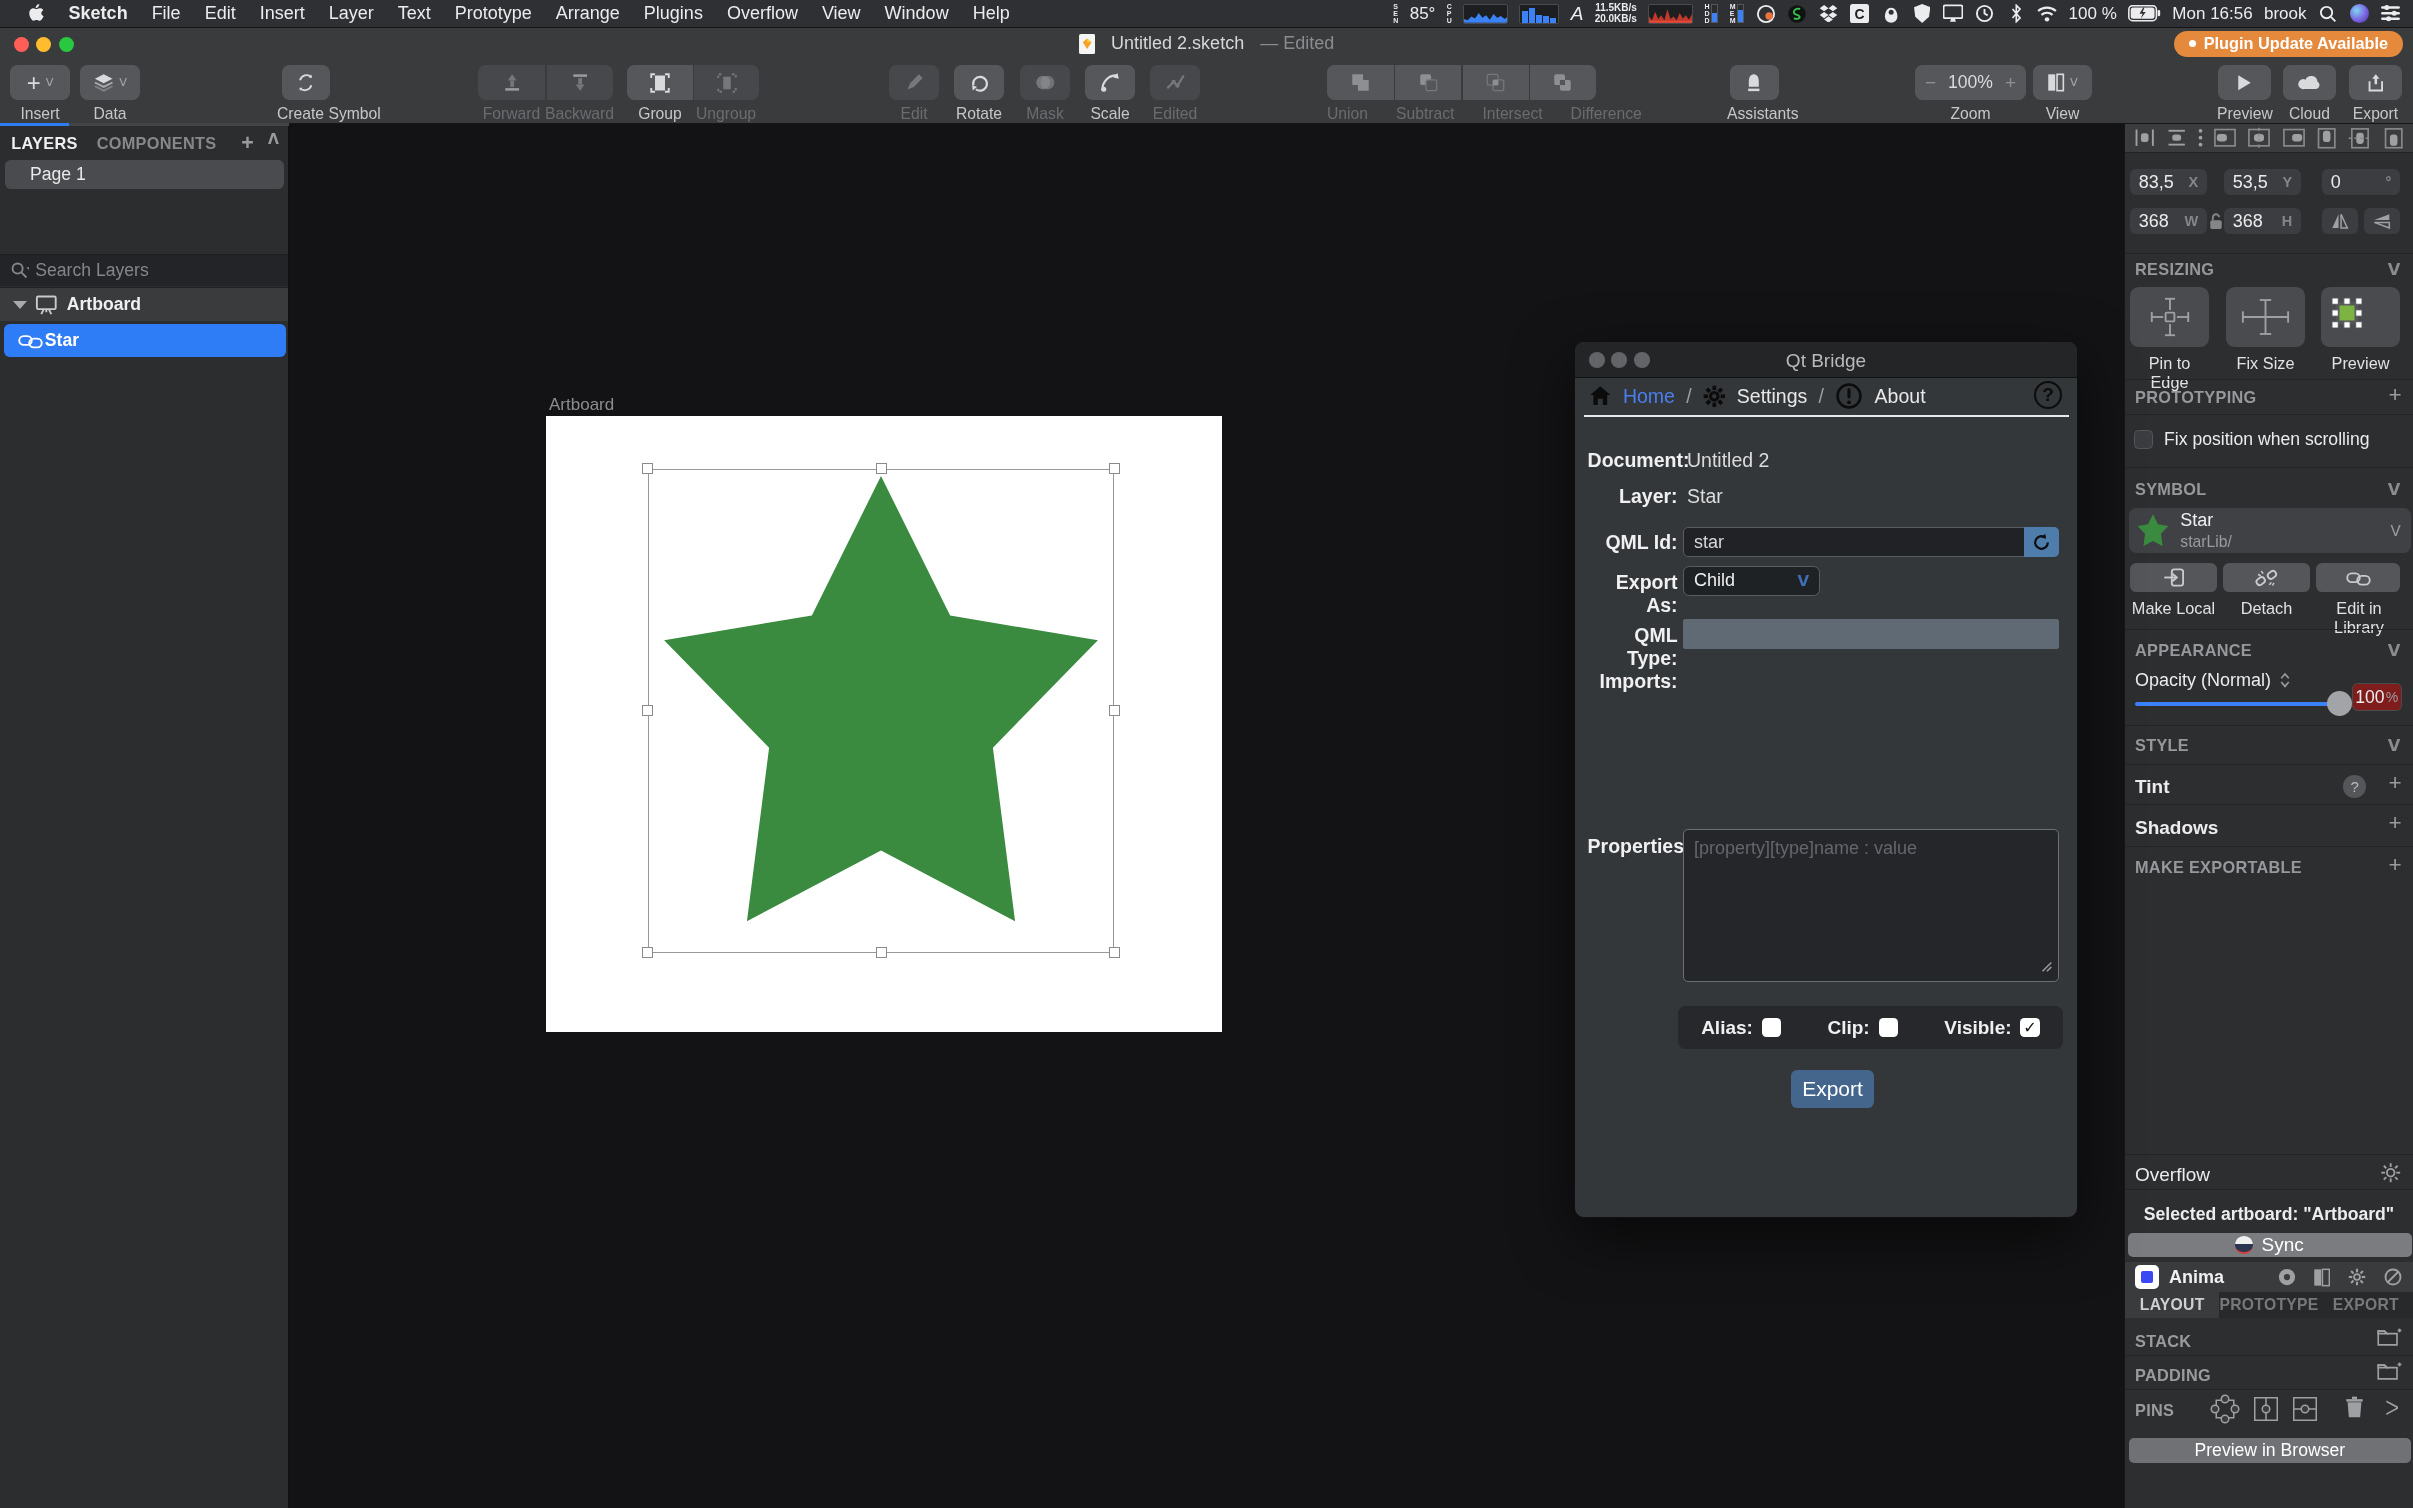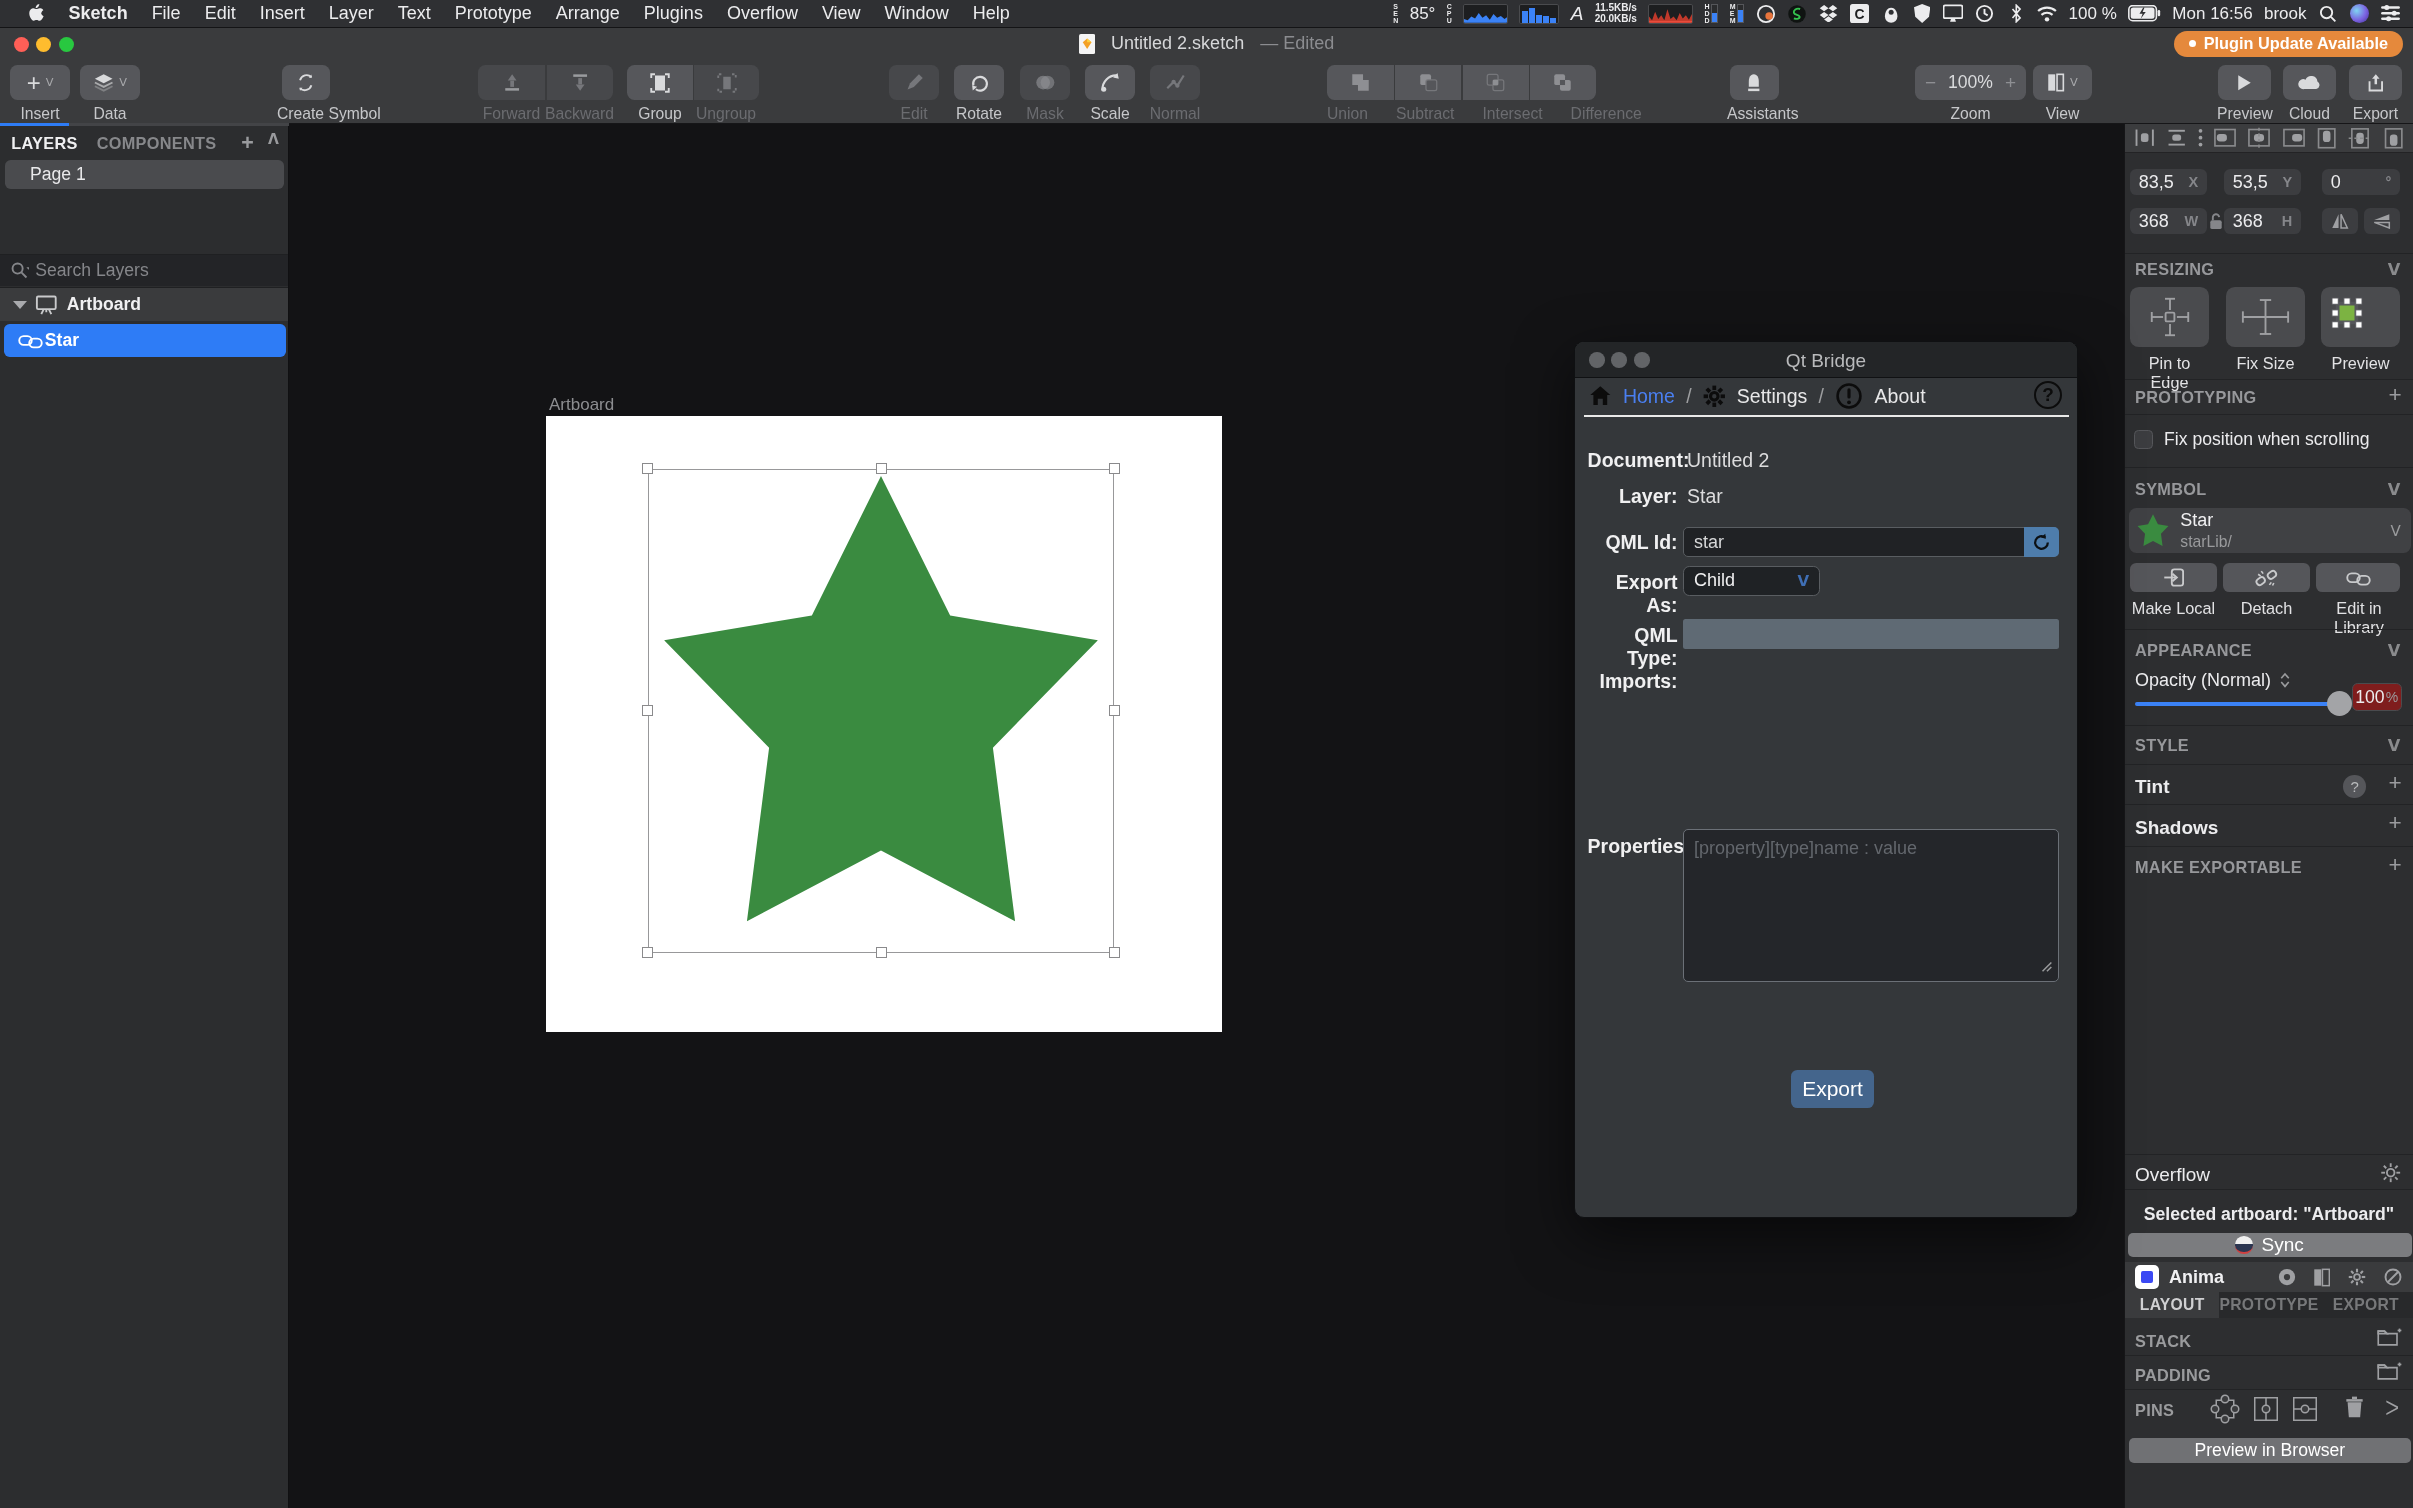--- a/index.html
+++ b/index.html
@@ -431,21 +431,21 @@
       <div class="tb-label">Scale</div>
     </div>
     <div class="tbi" style="left:1146px; width:58px;">
       <div class="tbtn dis" style="width:50px;">
           <svg class="glyph" width="19" height="19" viewBox="0 0 30 30">
             <path d="M2 24 L12 14 18 20 28 4" fill="none" stroke="#76777b" stroke-width="3.4"></path>
             <circle cx="12" cy="14" r="3.4" fill="#76777b"></circle>
             <circle cx="18" cy="20" r="3.4" fill="#76777b"></circle>
           </svg>
         </div>
-      <div class="tb-label dis">Normal</div>
+      <div class="tb-label dis">Edited</div>
     </div>
 
     <div class="tbi" style="left:1327px; width:269px;">
       <div class="seg" style="width:269px;">
         <div class="tbtn" style="width:67px;">
             <svg class="glyph" width="19" height="19" viewBox="0 0 30 30">
               <path d="M2 2 h17 v9 h9 v17 h-17 v-9 h-9 Z" fill="#8e8f93"></path>
             </svg>
           </div>
         <div class="tbtn" style="width:67px;">
@@ -978,20 +978,36 @@
 
     <span class="dlg-lbl" style="top:328px;">Imports:</span>
 
     <span class="dlg-lbl" style="top:493px;">Properties:</span>
     <textarea class="dlg-area" style="top: 487px; height: 153px;" placeholder="[property][type]name : value"></textarea>
     <svg class="resize-grip" style="right:24px; bottom:244px;" width="12.6" height="12.6" viewBox="0 0 20 20">
         <line x1="4" y1="18" x2="18" y2="4" stroke="#9a9b9d" stroke-width="2.4"></line>
         <line x1="11" y1="18" x2="18" y2="11" stroke="#9a9b9d" stroke-width="2.4"></line>
       </svg>
 
+    <div id="cb-group">
+      <span class="cb-item">
+        <span>Alias:</span>
+        <span class="cb-box" style="background:#fff;"></span>
+      </span>
+      <span class="cb-item">
+        <span>Clip:</span>
+        <span class="cb-box"></span>
+      </span>
+      <span class="cb-item">
+        <span>Visible:</span>
+        <span class="cb-box">
+            <span>✓</span>
+          </span>
+      </span>
+    </div>
 
     <div id="dlg-export">
       <span>Export</span>
     </div>
   </div>
 
 </div>
 
 
 </body></html>

